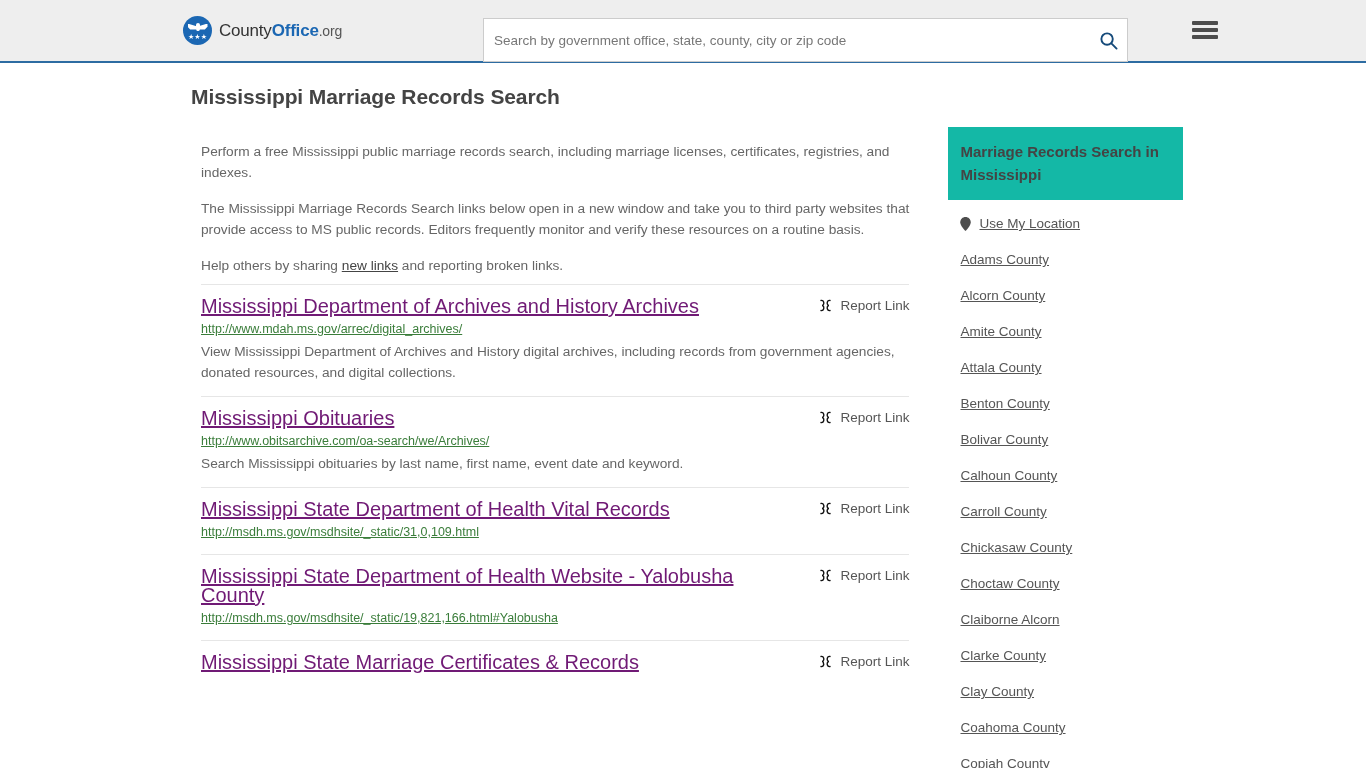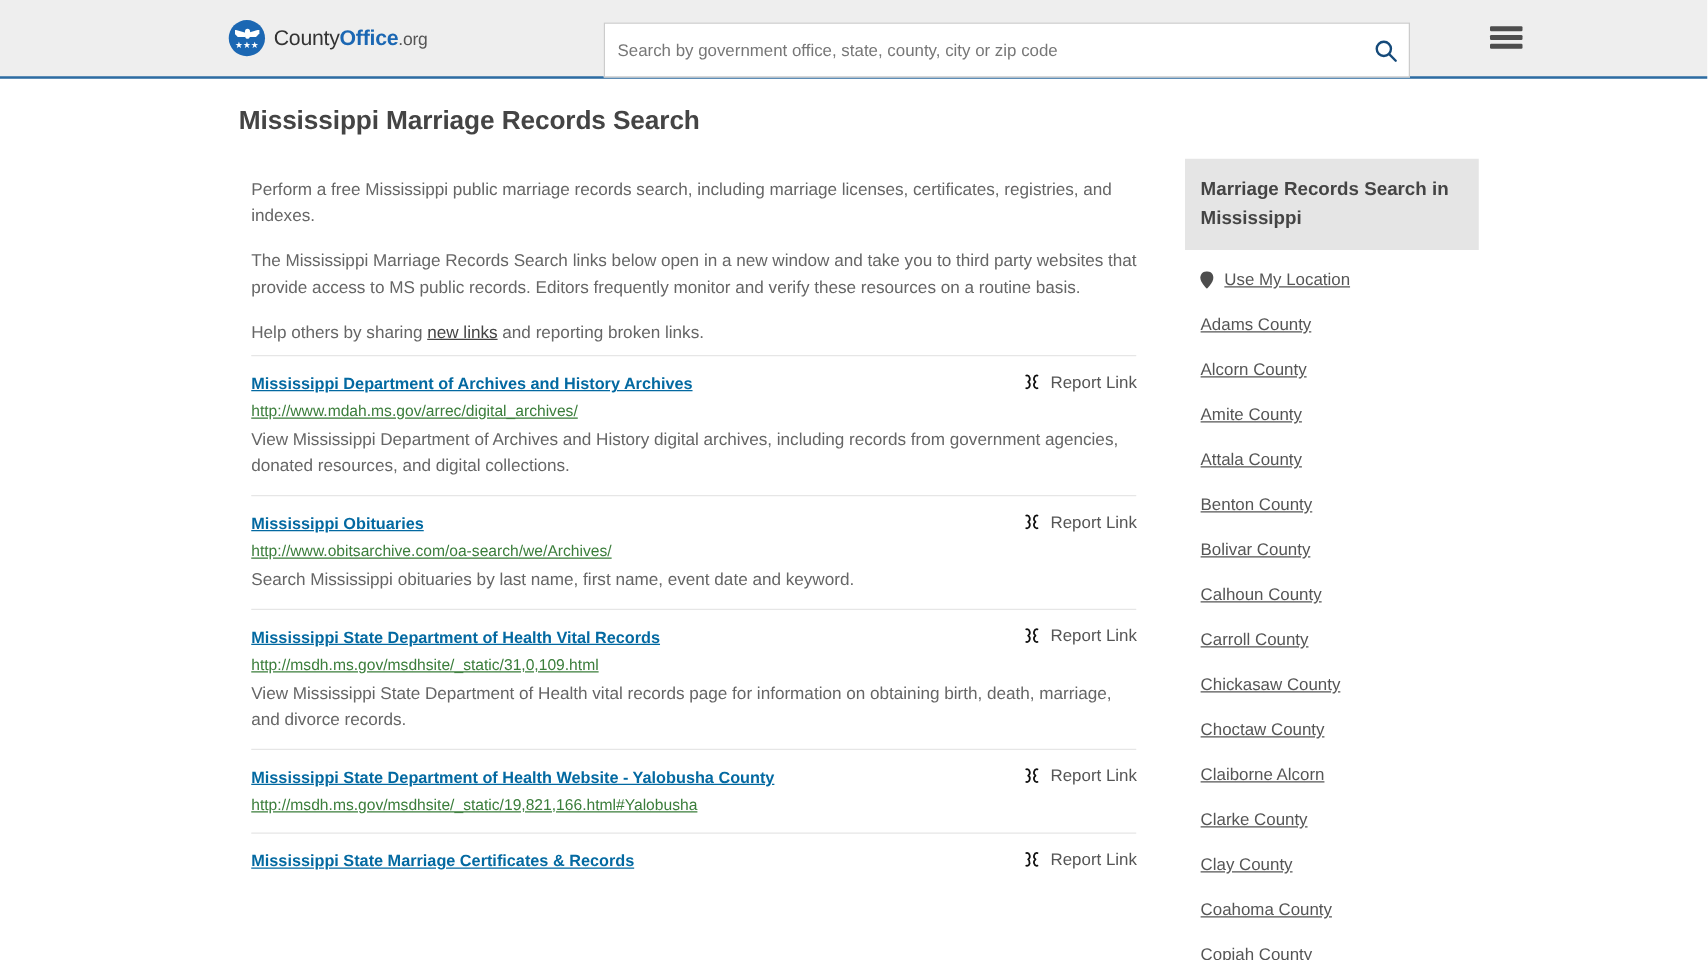--- a/index.html
+++ b/index.html
@@ -225,23 +225,23 @@
     border-top: 1px solid #e6e6e6;
     padding: 12px 0 13px 0;
   }
   .result:first-child { border-top: 1px solid #e6e6e6; }
   .result-head {
     display: flex;
     align-items: flex-start;
     justify-content: space-between;
   }
   .result-title {
-    font-size: 13px;
-    font-weight: bold;
-    color: #0369a1;
+    font-size: 20px;
+    font-weight: normal;
+    color: #701a75;
     text-decoration: underline;
     line-height: 19px;
     max-width: 600px;
   }
   .report-link {
     display: flex;
     align-items: center;
     gap: 7px;
     flex: none;
     white-space: nowrap;
@@ -268,21 +268,21 @@
   .result-desc {
     font-size: 13.7px;
     color: #666666;
     line-height: 21px;
     margin-top: 3px;
     max-width: 700px;
   }
 
   
   .side-head {
-    background: #e5e5e5;
+    background: #14b8a6;
     padding: 13px 12px 14px 12px;
     font-size: 15px;
     font-weight: bold;
     color: #444444;
     line-height: 23px;
   }
   .side-list {
     padding: 16px 0 0 12px;
   }
   .side-item {
@@ -390,21 +390,20 @@
             <a class="result-title" href="#">Mississippi State Department of Health Vital Records</a>
             <span class="report-link">
               <svg class="broken-link-icon" viewBox="0 0 16 16">
                 <path d="M3.2 2.6c1.4-.3 2.5.6 2.9 1.9.4 1.3-.1 2.6-1.1 3.3M12.8 13.4c-1.4.3-2.5-.6-2.9-1.9-.4-1.3.1-2.6 1.1-3.3" fill="none" stroke="#111" stroke-width="1.5" stroke-linecap="round"></path>
                 <path d="M3.2 13.4c1.4.3 2.5-.6 2.9-1.9.4-1.3-.1-2.6-1.1-3.3M12.8 2.6c-1.4-.3-2.5.6-2.9 1.9-.4 1.3.1 2.6 1.1 3.3" fill="none" stroke="#111" stroke-width="1.5" stroke-linecap="round"></path>
               </svg>
               <span class="label">Report Link</span>
             </span>
           </div>
           <a class="result-url" href="#">http://msdh.ms.gov/msdhsite/_static/31,0,109.html</a>
-          <div class="result-desc">View Mississippi State Department of Health vital records page for information on obtaining birth, death, marriage, and divorce records.</div>
         </article>
 
         <article class="result">
           <div class="result-head">
             <a class="result-title" href="#">Mississippi State Department of Health Website - Yalobusha County</a>
             <span class="report-link">
               <svg class="broken-link-icon" viewBox="0 0 16 16">
                 <path d="M3.2 2.6c1.4-.3 2.5.6 2.9 1.9.4 1.3-.1 2.6-1.1 3.3M12.8 13.4c-1.4.3-2.5-.6-2.9-1.9-.4-1.3.1-2.6 1.1-3.3" fill="none" stroke="#111" stroke-width="1.5" stroke-linecap="round"></path>
                 <path d="M3.2 13.4c1.4.3 2.5-.6 2.9-1.9.4-1.3.1-2.6-1.1-3.3M12.8 2.6c-1.4-.3-2.5.6-2.9 1.9-.4 1.3.1 2.6 1.1 3.3" fill="none" stroke="#111" stroke-width="1.5" stroke-linecap="round"></path>
               </svg>

